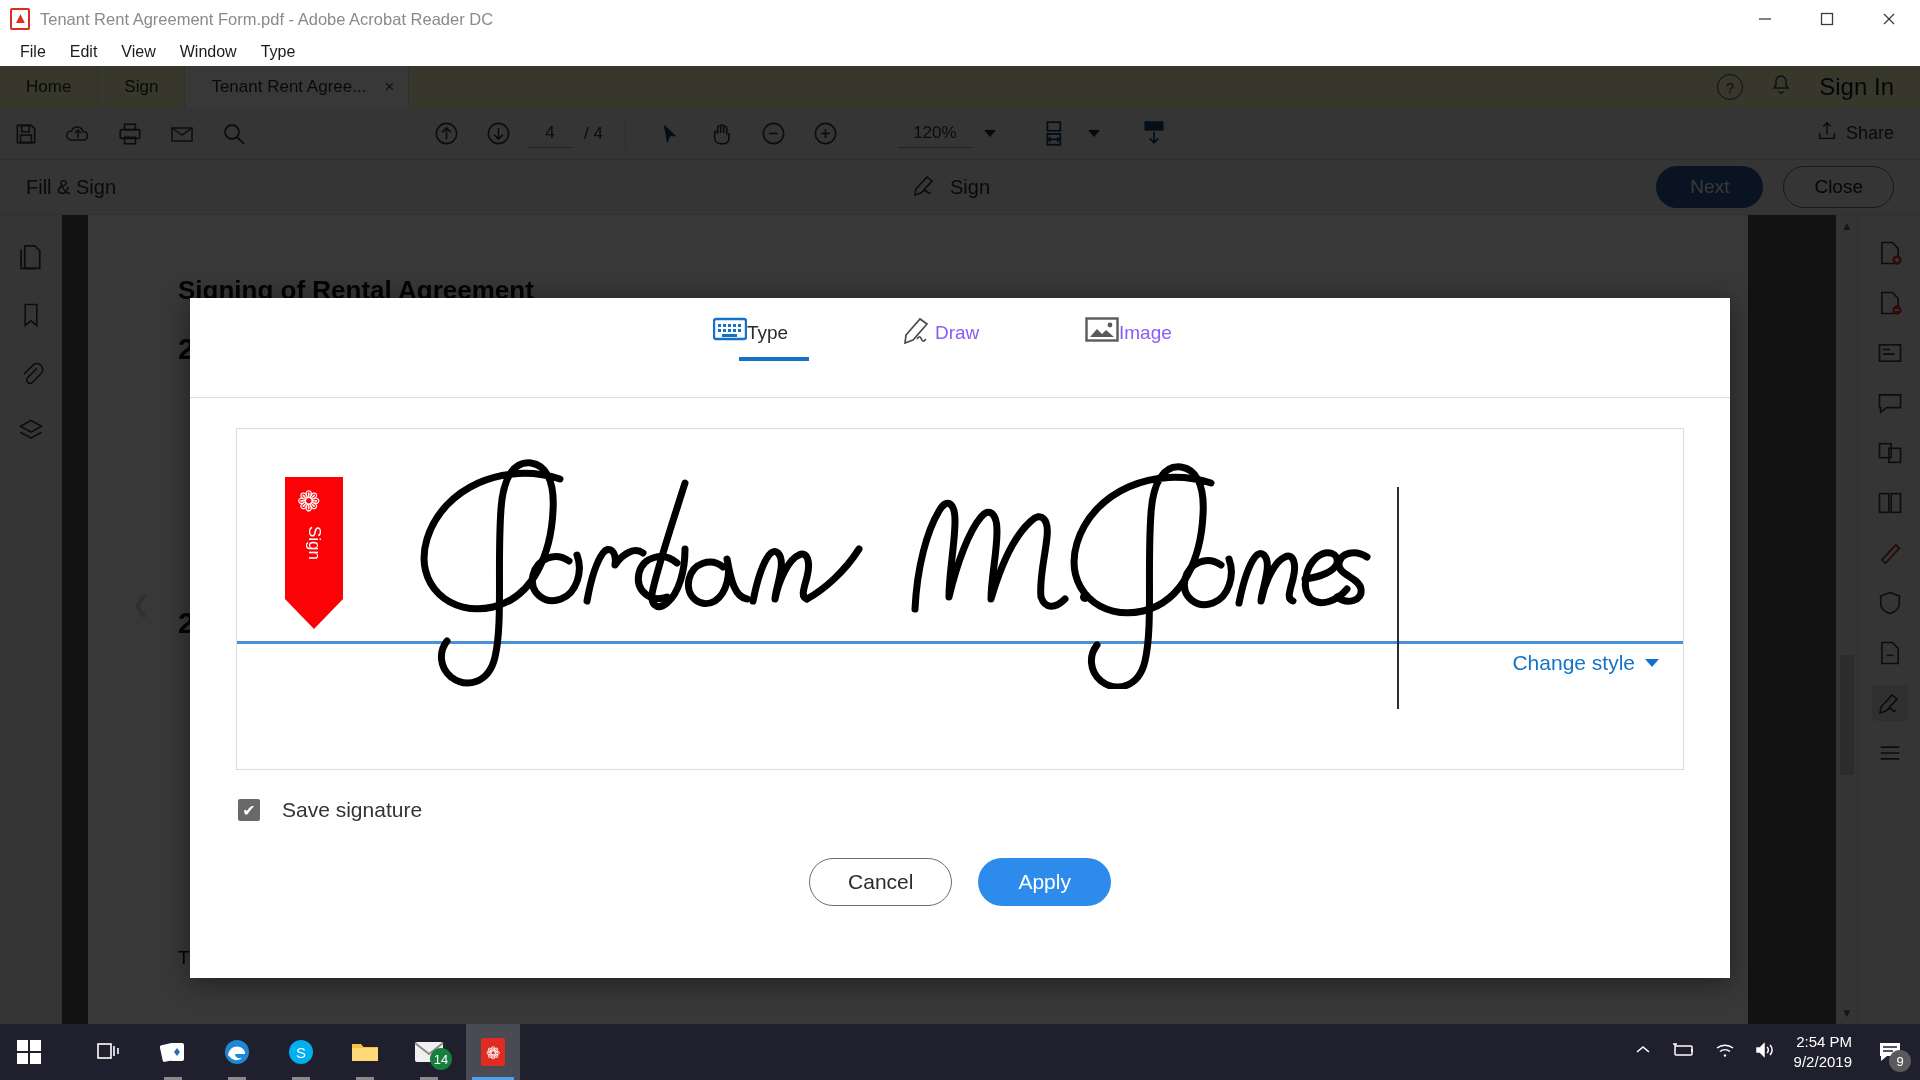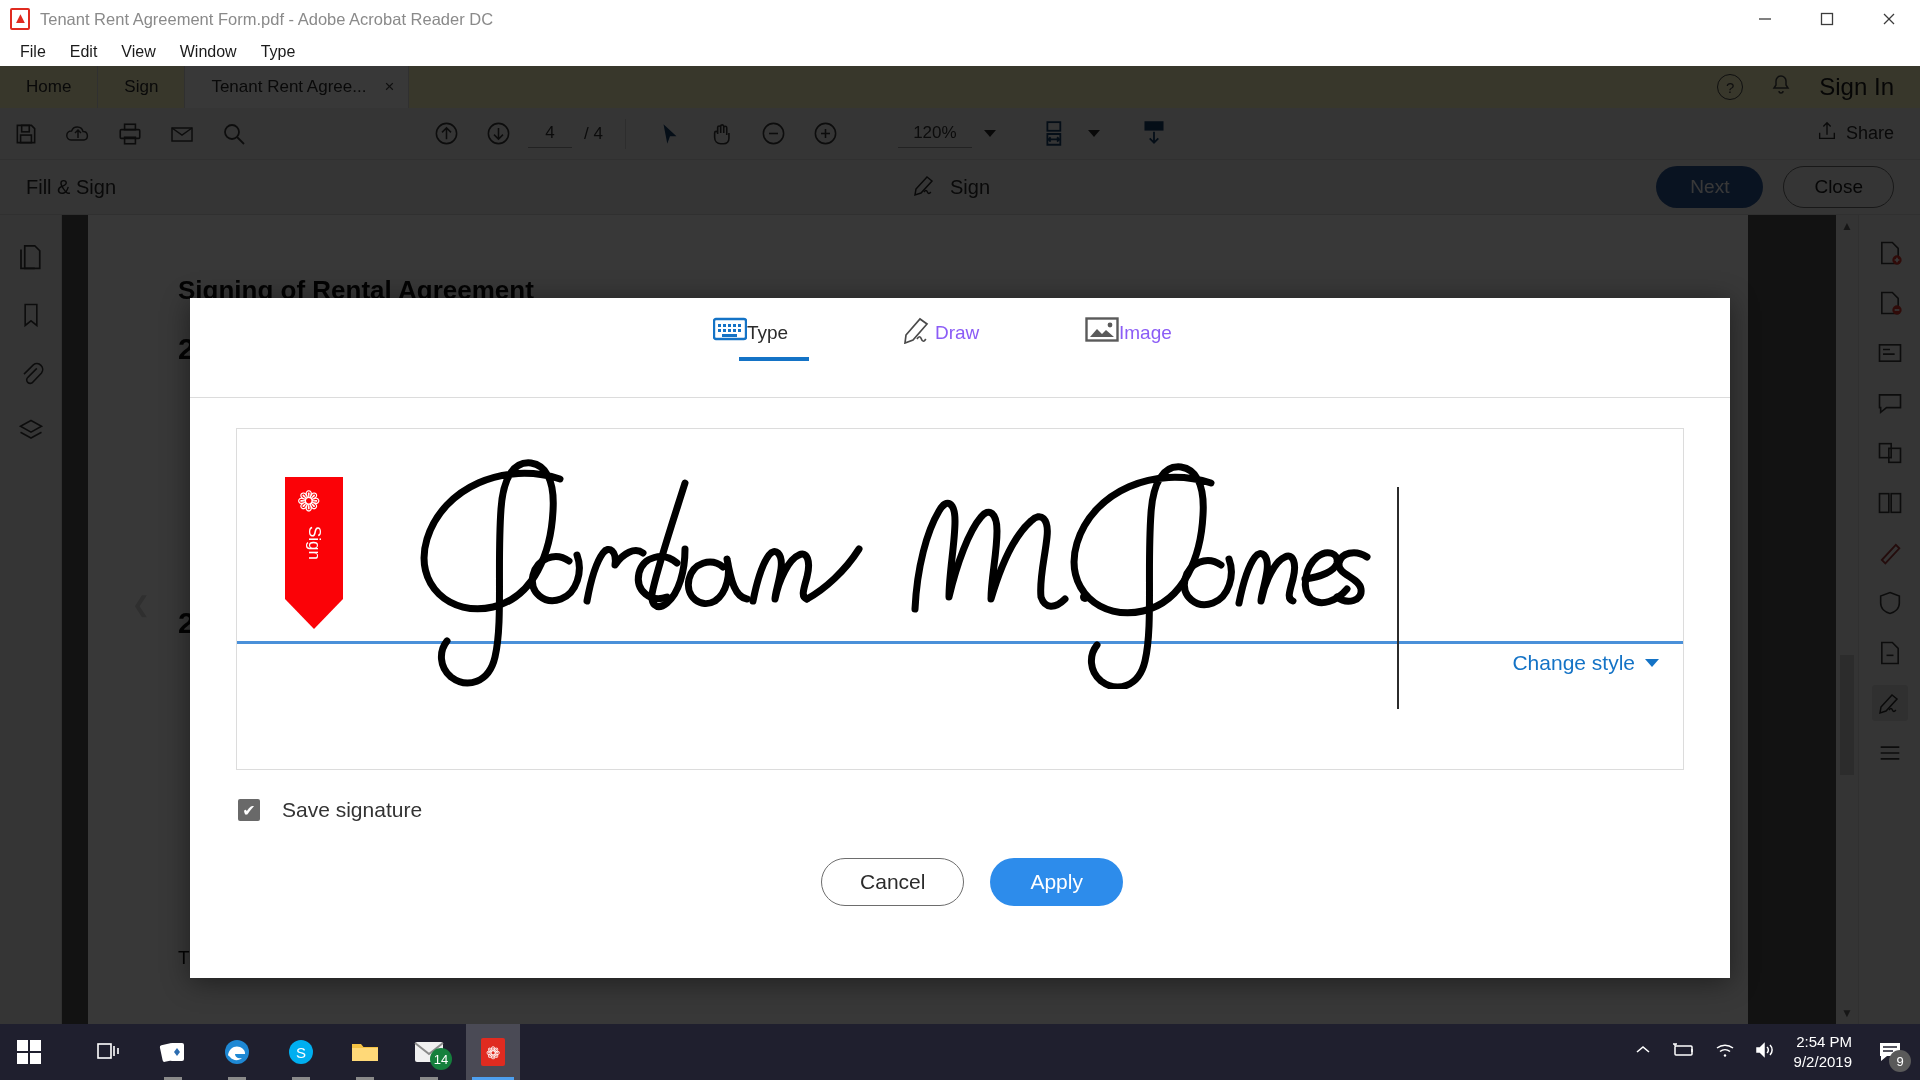--- a/index.html
+++ b/index.html
@@ -215,21 +215,21 @@
               border-top: 8px solid #1473c6; }
 
   .savesig { position: absolute; left: 48px; top: 500px; display: flex; align-items: center; gap: 22px; }
   .cbox {
     width: 22px; height: 22px; background: #696969; border-radius: 2px;
     display: flex; align-items: center; justify-content: center; color: #fff; font-size: 16px;
   }
   .savesig .lbl { font-size: 21px; color: #333; }
 
   .modal-actions {
-    position: absolute; left: 12px; top: 560px; width: 1540px;
+    position: absolute; left: 0; top: 560px; width: 1540px;
     display: flex; align-items: center; justify-content: center; gap: 26px;
   }
   .btn-cancel {
     background: #fff; color: #2b2b2b; border: 1.6px solid #6d6d6d; border-radius: 24px;
     padding: 11px 38px; font-size: 21px;
   }
   .btn-apply {
     background: #2d8ceb; color: #fff; border: none; border-radius: 24px;
     padding: 12px 40px; font-size: 21px;
   }

